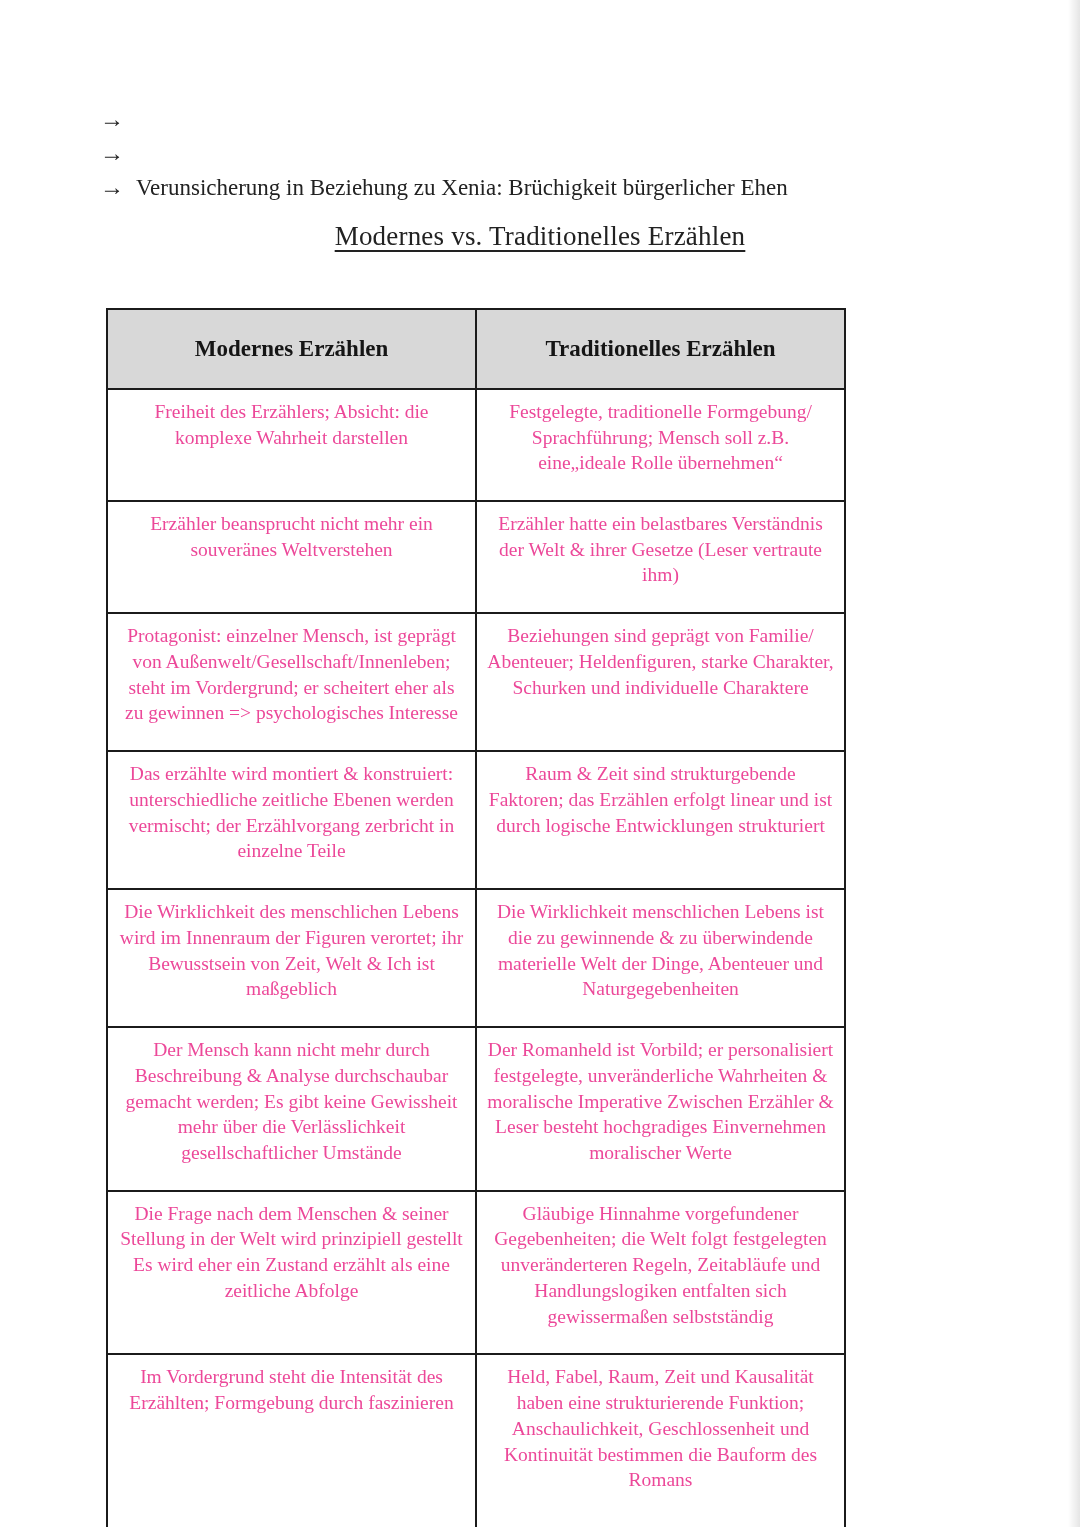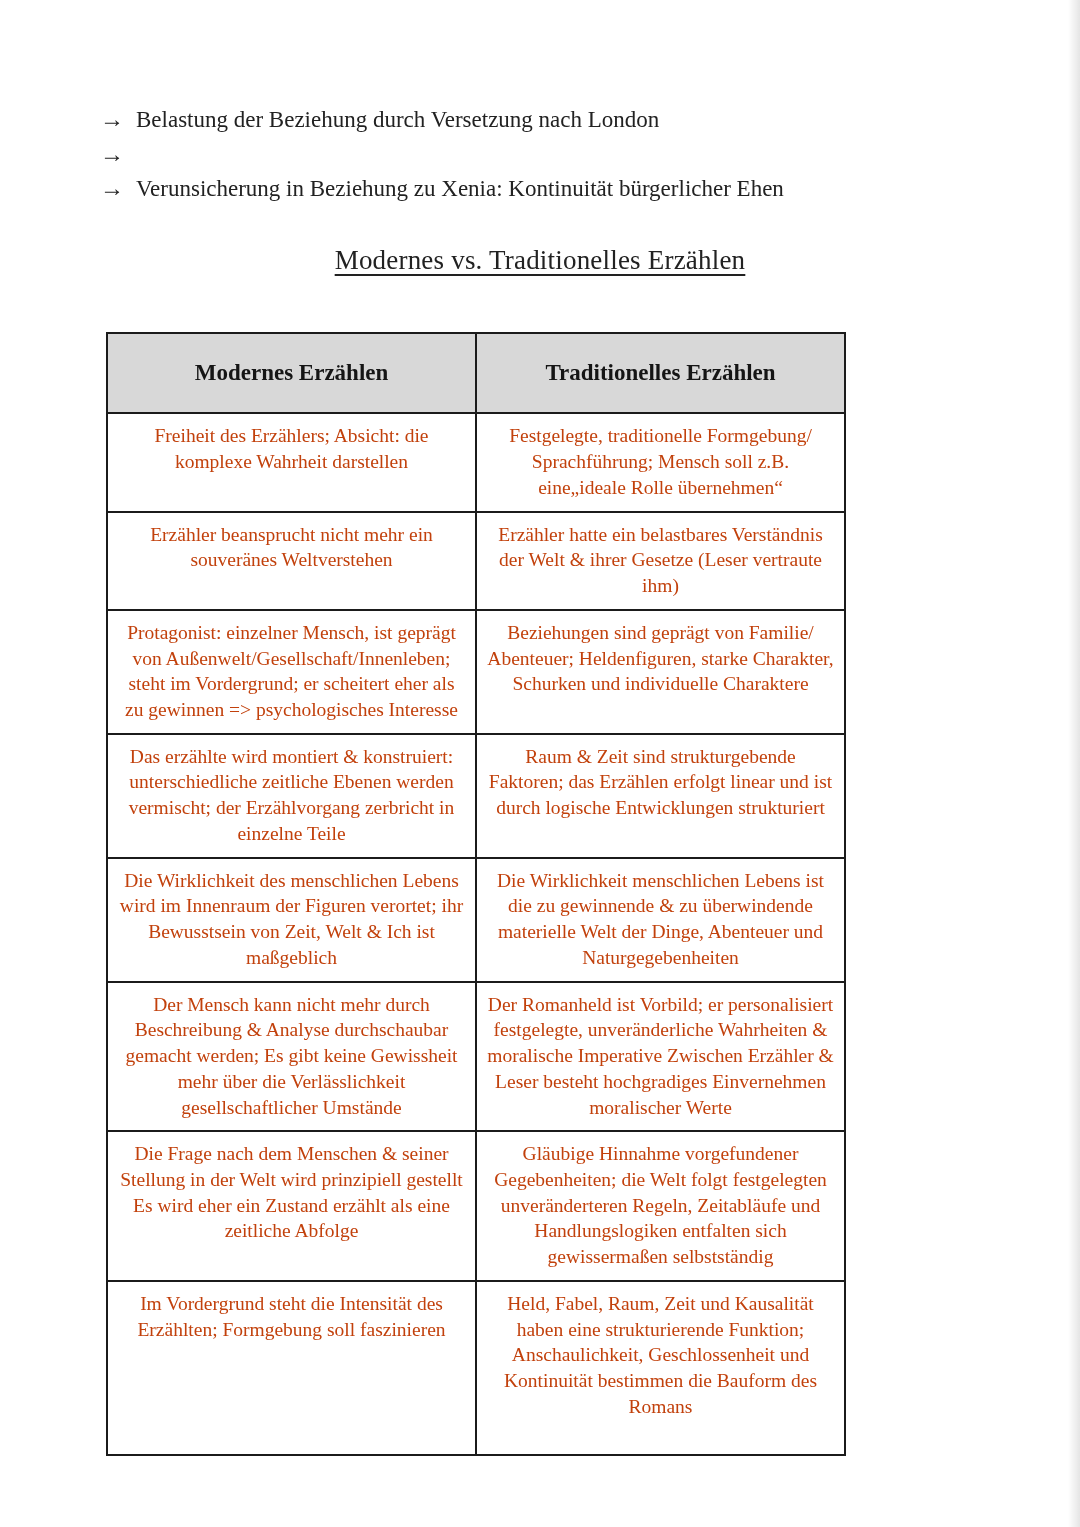--- a/index.html
+++ b/index.html
@@ -42,21 +42,21 @@
     gap: 12px;
     font-size: 23px;
     line-height: 1.42;
     color: #222222;
   }
   .bullets .arrow {
     font-size: 24px;
     flex: 0 0 auto;
   }
   .title {
-    margin: 40px 0 0 0;
+    margin: 16px 0 0 0;
     text-align: center;
     font-size: 27px;
     font-weight: 500;
     letter-spacing: 0.2px;
     text-decoration: underline;
     text-underline-offset: 5px;
     text-decoration-thickness: 1.5px;
     color: #222222;
   }
   table.compare {
@@ -77,43 +77,42 @@
     font-weight: 700;
     text-align: center;
     vertical-align: middle;
     color: #151515;
     padding: 6px 10px;
   }
   table.compare td {
     font-size: 19.5px;
     line-height: 1.32;
     text-align: center;
-    padding: 9px 10px 10px 10px;
-    color: #c2410c;
+    padding: 9px 10px 24px 10px;
+    color: #ec4899;
   }
   td.align-left { text-align: left; }
   .it { }
   tbody tr.r8 td { height: 174px; }
 </style>
 </head>
 <body>
 
 <div class="page">
 
   <ul class="bullets">
     <li>
       <span class="arrow">→</span>
-      <span>Belastung der Beziehung durch Versetzung nach London</span>
     </li>
     <li>
       <span class="arrow">→</span>
     </li>
     <li>
       <span class="arrow">→</span>
-      <span>Verunsicherung in Beziehung zu Xenia: Kontinuität bürgerlicher Ehen</span>
+      <span>Verunsicherung in Beziehung zu Xenia: Brüchigkeit bürgerlicher Ehen</span>
     </li>
   </ul>
 
   <h1 class="title">Modernes vs. Traditionelles Erzählen</h1>
 
   <table class="compare">
     <colgroup>
       <col style="width:50%">
       <col style="width:50%">
     </colgroup>
@@ -146,20 +145,20 @@
       </tr>
       <tr class="r6">
         <td>Der Mensch kann nicht mehr durch Beschreibung &amp; Analyse durchschaubar gemacht werden; Es gibt keine Gewissheit mehr über die Verlässlichkeit gesellschaftlicher Umstände</td>
         <td>Der Romanheld ist Vorbild; er personalisiert festgelegte, unveränderliche Wahrheiten &amp; moralische Imperative Zwischen Erzähler &amp; Leser besteht hochgradiges Einvernehmen moralischer Werte</td>
       </tr>
       <tr class="r7">
         <td>Die Frage nach dem Menschen &amp; seiner Stellung in der Welt wird prinzipiell gestellt Es wird eher ein Zustand erzählt als eine zeitliche Abfolge</td>
         <td>Gläubige Hinnahme vorgefundener Gegebenheiten; die Welt folgt festgelegten unveränderteren Regeln, Zeitabläufe und Handlungslogiken entfalten sich gewissermaßen selbstständig</td>
       </tr>
       <tr class="r8">
-        <td>Im Vordergrund steht die Intensität des Erzählten; Formgebung soll faszinieren</td>
+        <td>Im Vordergrund steht die Intensität des Erzählten; Formgebung durch faszinieren</td>
         <td>Held, Fabel, Raum, Zeit und Kausalität haben eine strukturierende Funktion; Anschaulichkeit, Geschlossenheit und Kontinuität bestimmen die Bauform des Romans</td>
       </tr>
     </tbody>
   </table>
 
   <div class="edge-right"></div>
 </div>
 
 </body></html>

